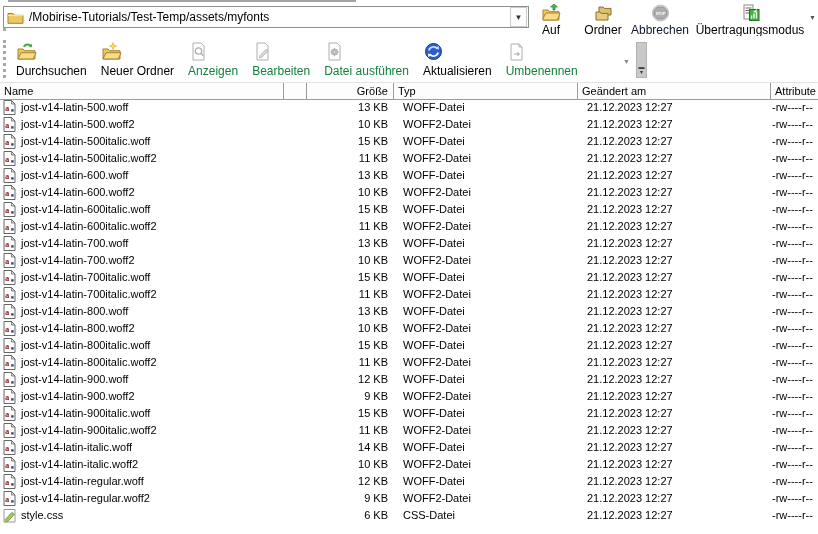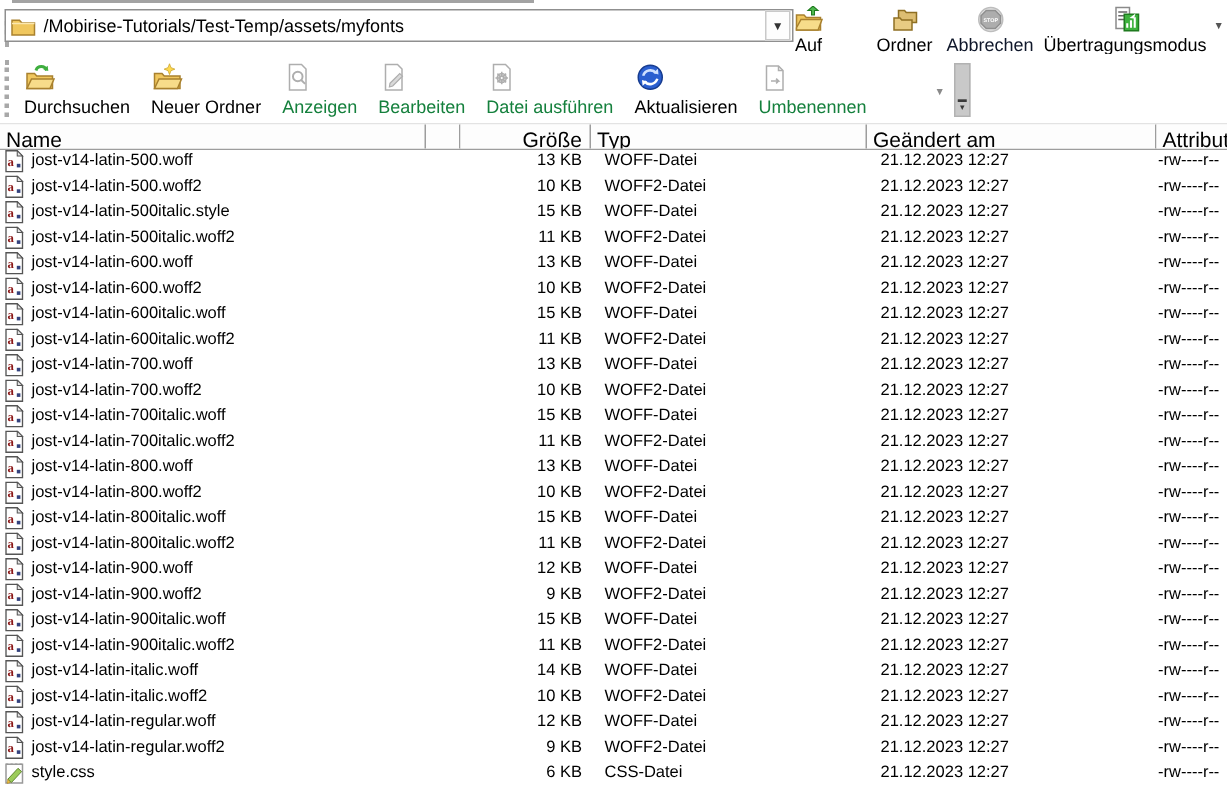--- a/index.html
+++ b/index.html
@@ -22,41 +22,41 @@
   .combo-folder{width:17px;height:14px;margin-left:3px;flex:0 0 auto;display:block;}
   .combo-text{margin-left:5px;font-size:12px;white-space:nowrap;overflow:hidden;flex:1;}
   .combo-arrow{
     width:15px;height:18px;margin-right:1px;flex:0 0 auto;display:flex;align-items:center;justify-content:center;
     border:1px solid #c9c9c9;background:#fdfdfd;font-size:8px;color:#333;cursor:default;
   }
   .tb-btn{position:absolute;top:0;display:flex;flex-direction:column;align-items:center;padding-top:2px;cursor:default;}
   .tb-btn .ico{width:19px;height:18px;display:block;}
   .tb-btn .lbl{font-size:12px;margin-top:1px;white-space:nowrap;}
   .tb-btn.disabled .lbl{color:#0f172a;}
-  .b-auf{left:520px;width:38px;text-align:center;}
+  .b-auf{left:532px;width:38px;text-align:center;}
   .b-ordner{left:578px;width:50px;}
   .b-abbrechen{left:628px;width:64px;}
   .b-uebertragung{left:692px;width:116px;}
   .tb1-overflow{position:absolute;right:2px;top:12px;font-size:7px;color:#555;}
 
   
   .toolbar2{position:absolute;left:0;top:36px;width:818px;height:46px;background:#fff;}
   .tb2-buttons{position:absolute;left:9px;top:2px;display:flex;}
   .tb2-btn{display:flex;flex-direction:column;padding:0 7px;cursor:default;}
   .tb2-btn .ico{width:21px;height:21px;display:block;margin-top:3px;}
   .tb2-btn .lbl{font-size:12px;margin-top:2px;white-space:nowrap;}
   .tb2-btn.disabled .lbl{color:#15803d;}
   .tb2-dd{position:absolute;left:623px;top:22px;font-size:7px;color:#8a8a8a;}
   .tb2-bar{position:absolute;left:636px;top:6px;width:11px;height:36px;background:#c9c9c9;border:1px solid #b2b2b2;box-sizing:border-box;}
   .tb2-bar .mark{position:absolute;left:1px;right:1px;bottom:2px;text-align:center;font-size:6px;color:#3a3a3a;line-height:5px;}
 
   
   .header{
     position:absolute;left:0;top:82px;width:818px;height:16px;background:#fdfdfd;
-    border-top:1px solid #e3e3e3;border-bottom:1px solid #9d9d9d;box-sizing:content-box;font-size:14px;
+    border-top:1px solid #e3e3e3;border-bottom:1px solid #9d9d9d;box-sizing:content-box;font-size:11px;
   }
   .hseg{
     position:absolute;top:0;height:16px;box-sizing:border-box;border-right:1px solid #9d9d9d;
     padding:2px 5px 0 4px;white-space:nowrap;overflow:hidden;background:#fdfdfd;cursor:default;
   }
   .hs-name{left:0;width:284px;}
   .hs-pad{left:284px;width:23px;}
   .hs-size{left:307px;width:87px;text-align:right;}
   .hs-type{left:394px;width:184px;}
   .hs-date{left:578px;width:193px;}
@@ -258,21 +258,21 @@
 
   <div class="row">
     <div class="c-name">
       <svg class="ficon" viewBox="0 0 13 15">
         <path d="M1 .5h7.5L12 4v10.5H1z" fill="#fff" stroke="#555" stroke-width=".9"></path>
         <path d="M8.5 .5L12 4H8.5z" fill="#e4e4e4" stroke="#555" stroke-width=".7"></path>
         <text x="2" y="10.5" font-size="8.5" fill="#8a1616" font-family="Liberation Serif,serif" font-weight="bold">a</text>
         <rect x="8.2" y="9.2" width="2.4" height="2.4" fill="#33427e"></rect>
       </svg>
 
-      <span class="fname">jost-v14-latin-500italic.style</span>
+      <span class="fname">jost-v14-latin-500italic.woff</span>
     </div>
     <div class="c-size">15 KB</div>
     <div class="c-type">WOFF-Datei</div>
     <div class="c-date">21.12.2023 12:27</div>
     <div class="c-attr">-rw----r--</div>
   </div>
 
   <div class="row">
     <div class="c-name">
       <svg class="ficon" viewBox="0 0 13 15">

